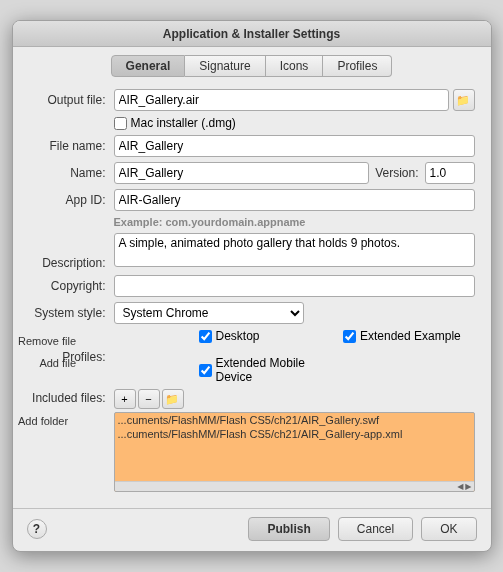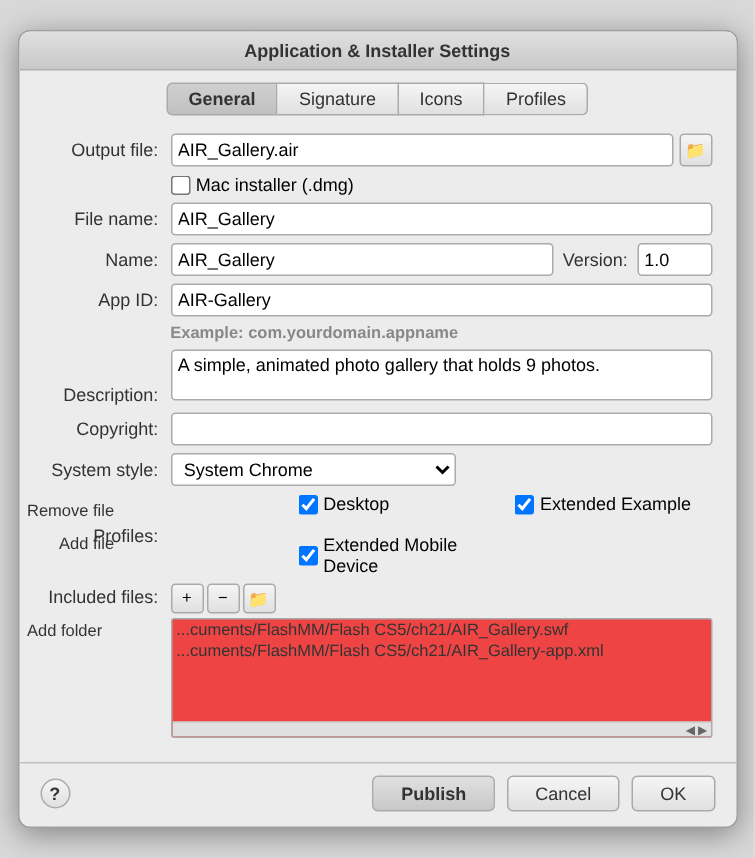--- a/index.html
+++ b/index.html
@@ -198,21 +198,21 @@
       cursor: pointer;
       display: flex;
       align-items: center;
       justify-content: center;
       font-size: 11px;
     }
     .files-list {
       width: 100%;
       height: 80px;
       border: 1px solid #aaa;
-      background: #ef4444;
+      background: #fdba74;
       font-size: 11px;
       overflow: hidden;
       position: relative;
       border-radius: 2px;
     }
     .files-list-item {
       padding: 1px 3px;
       white-space: nowrap;
       overflow: hidden;
       text-overflow: ellipsis;

